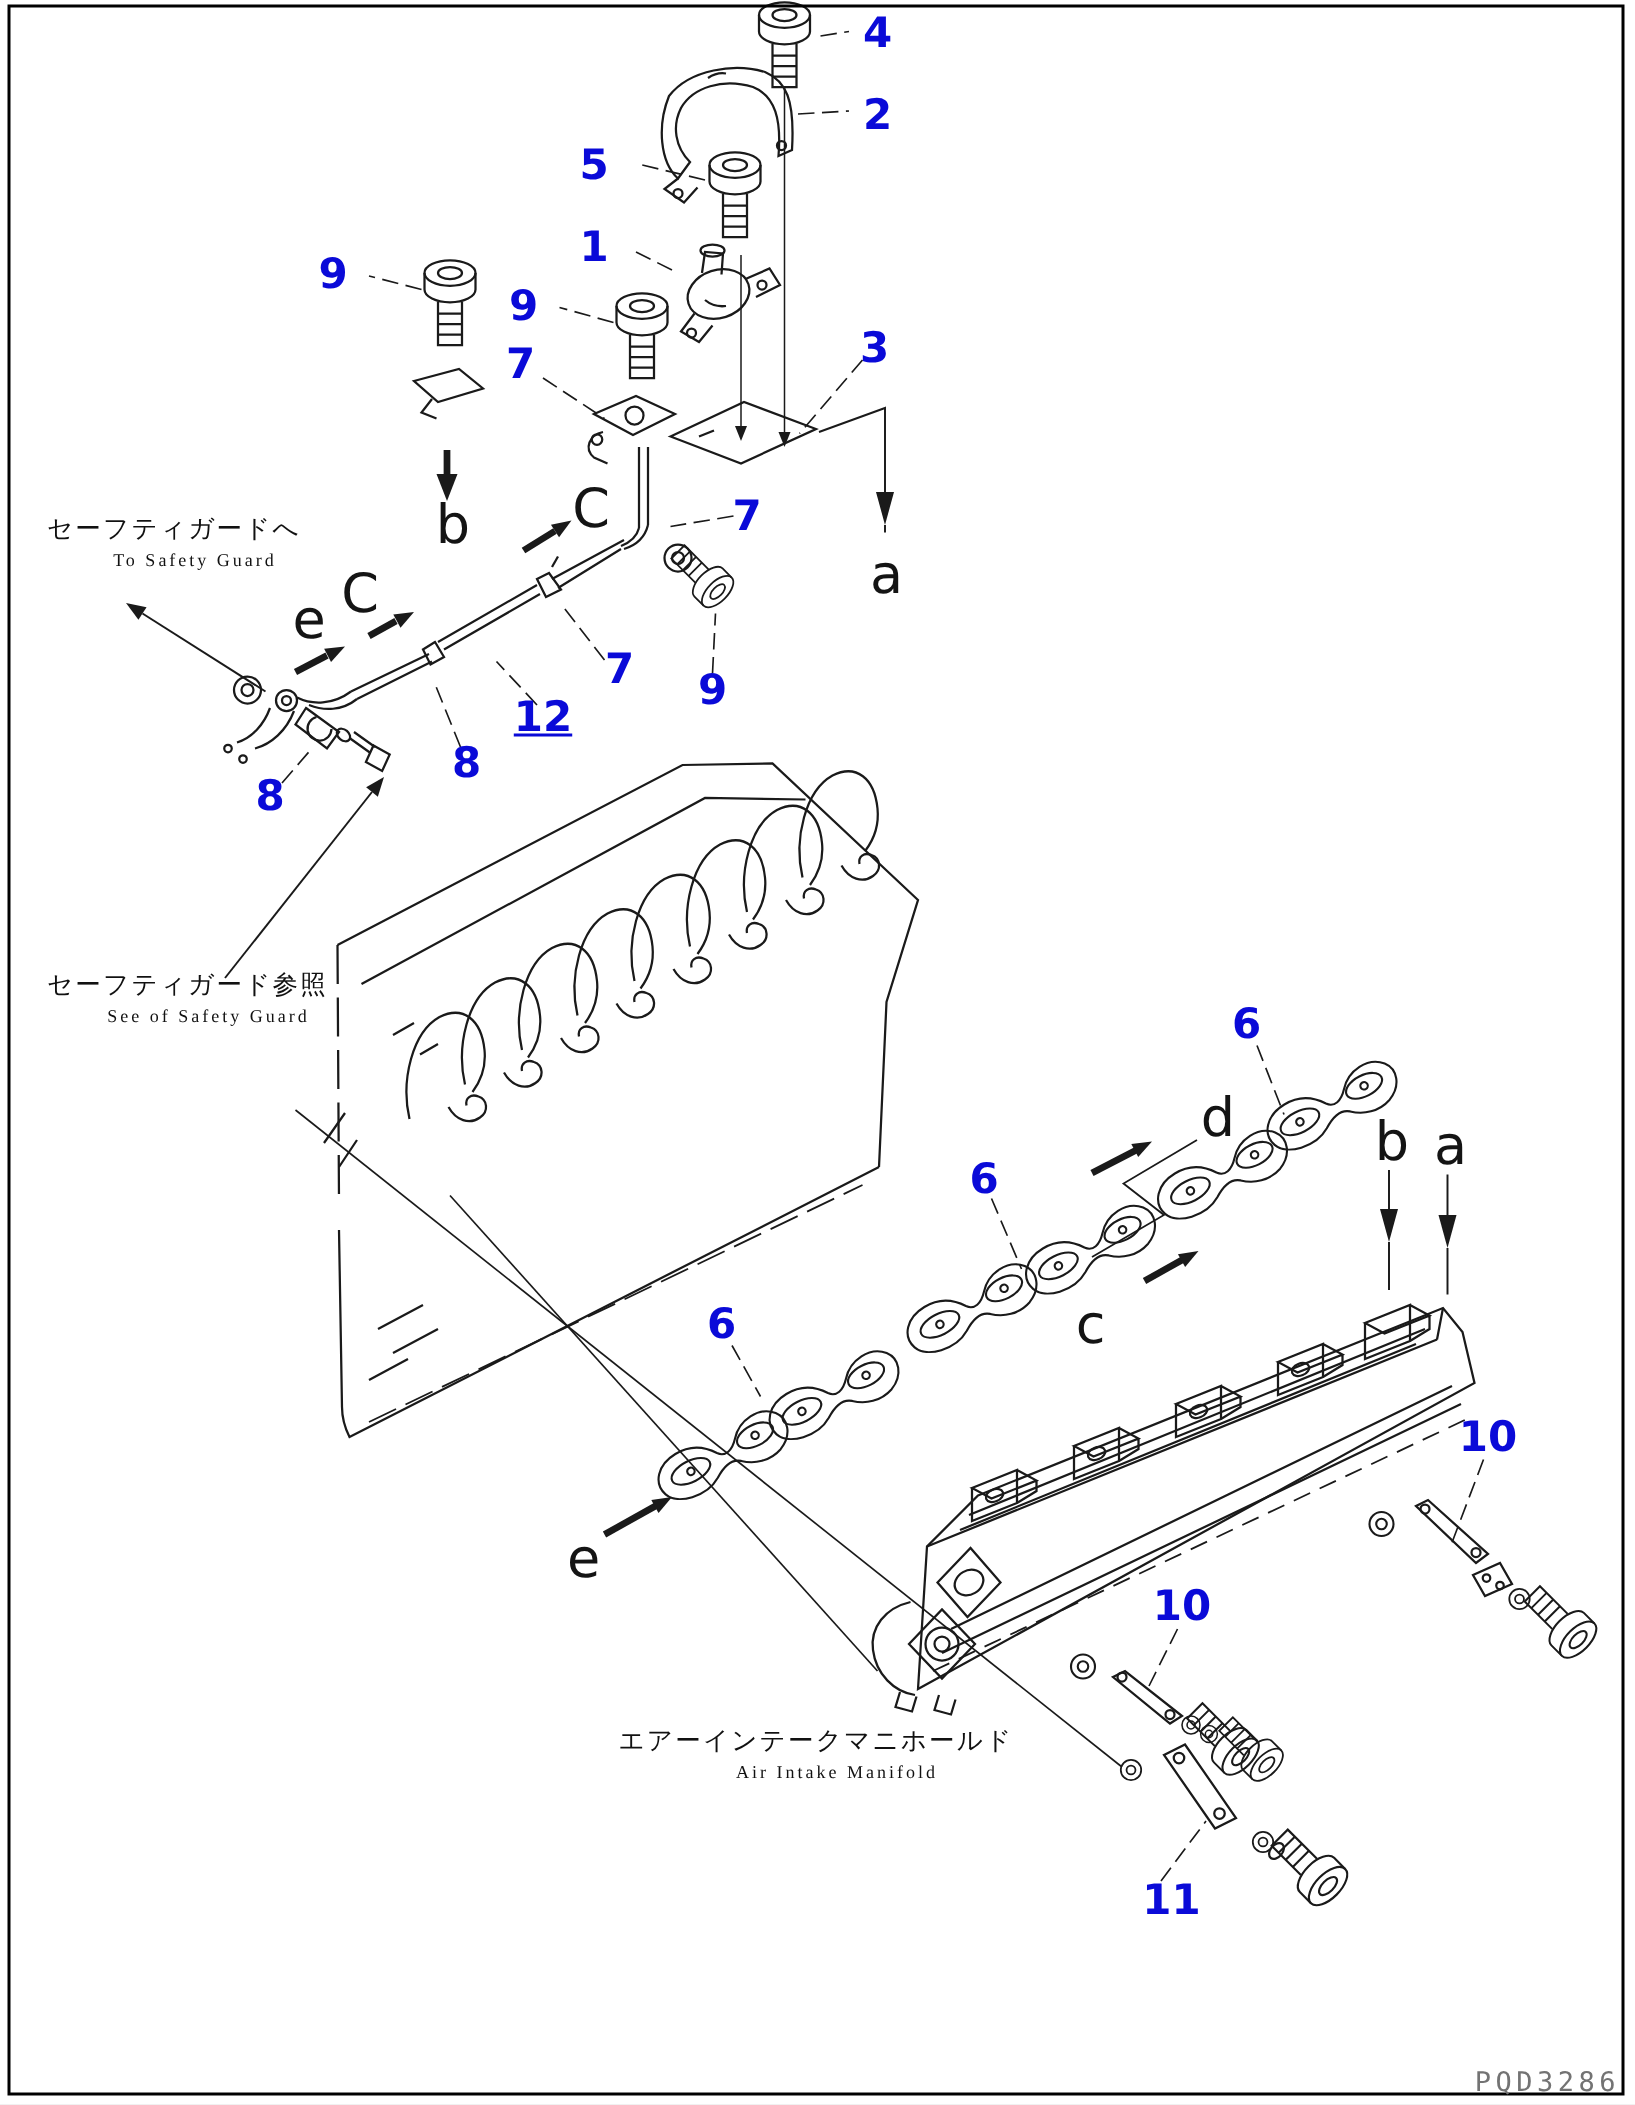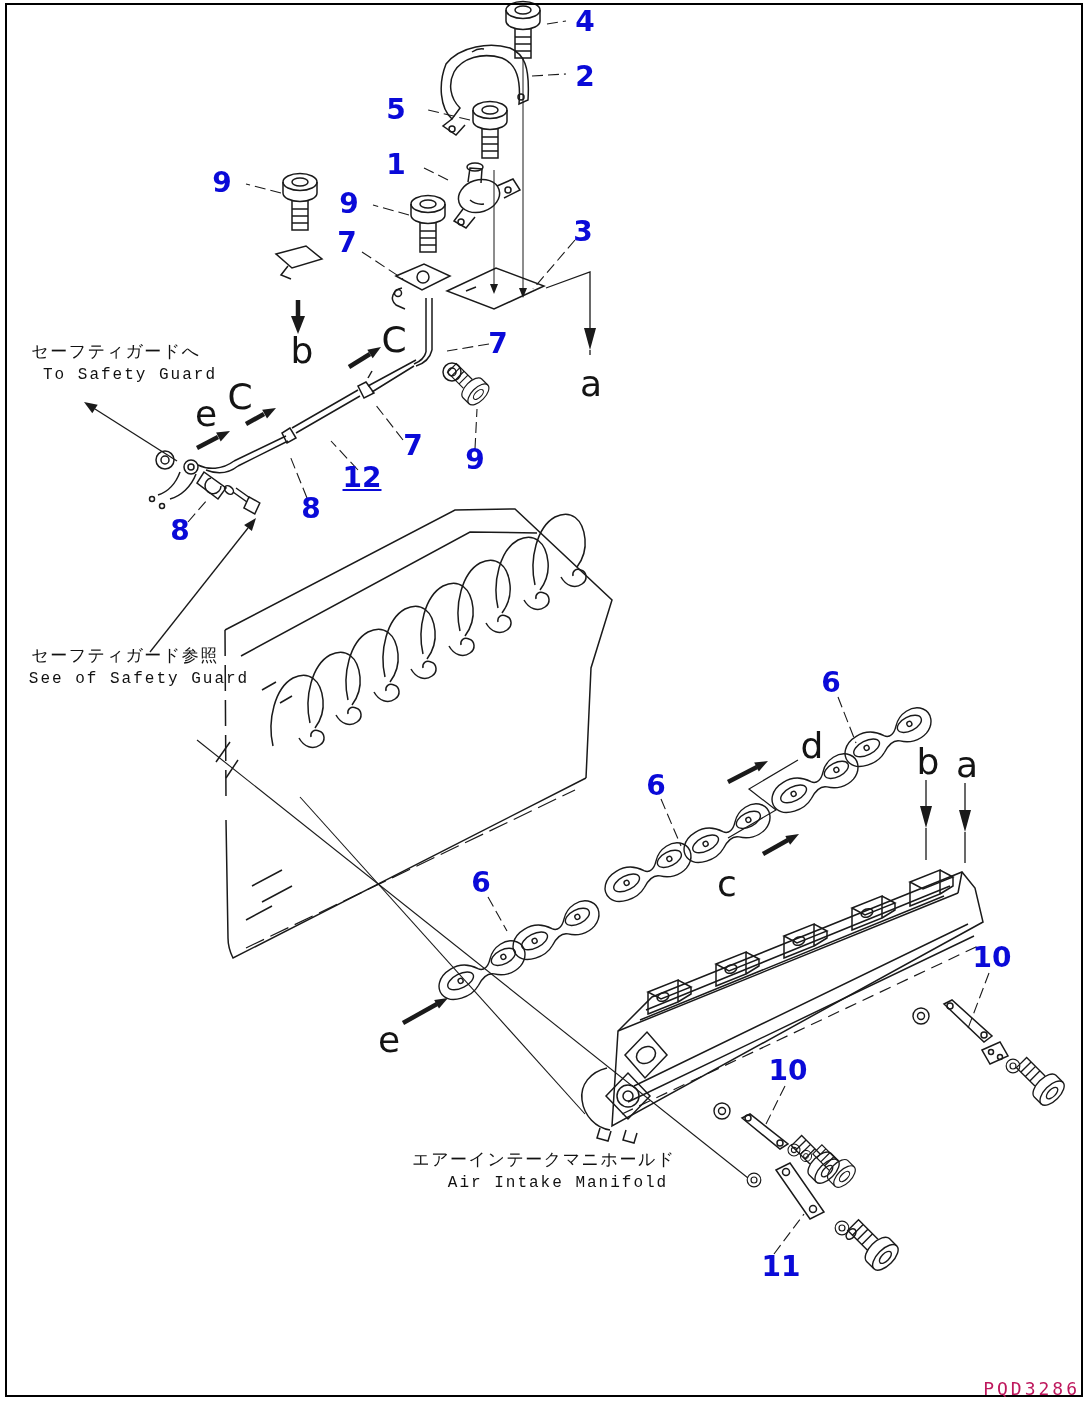--- a/index.html
+++ b/index.html
@@ -8,24 +8,24 @@
   .frame{position:absolute;left:5px;top:3px;width:1078px;height:1394px;
          border:2px solid #000;box-sizing:border-box;pointer-events:none;}
   svg.art{position:absolute;left:0;top:0;}
   .callout{position:absolute;transform:translate(-50%,-50%);
            font-family:"DejaVu Sans",sans-serif;font-weight:bold;font-size:28px;
            color:var(--callout,#0a0ad8);line-height:1;white-space:nowrap;}
   .vletter{position:absolute;transform:translate(-50%,-50%);
            font-family:"DejaVu Sans",sans-serif;font-weight:400;font-size:36px;
            color:#141414;line-height:1;white-space:nowrap;}
   .biltext{position:absolute;color:#111;text-align:center;line-height:1.35;}
-  .biltext .jp{font-family:Liberation Mono, monospace;font-size:17px;letter-spacing:1.5px;white-space:nowrap;}
-  .biltext .en{font-family:Liberation Mono, monospace;font-size:16px;letter-spacing:2px;white-space:nowrap;margin-left:28px;}
+  .biltext .jp{font-family:Liberation Sans, sans-serif;font-size:17px;letter-spacing:1.5px;white-space:nowrap;}
+  .biltext .en{font-family:Liberation Serif, serif;font-size:12px;letter-spacing:2px;white-space:nowrap;margin-left:28px;}
   .code{position:absolute;right:10px;bottom:4px;font-family:"DejaVu Sans Mono",monospace;
-        font-size:18px;letter-spacing:3px;color:#be185d;}
+        font-size:18px;letter-spacing:3px;color:#737373;}
   .lbl-to-safety{left:10px;top:342px;width:212px;}
   .lbl-see-safety{left:0px;top:646px;width:250px;}
   .lbl-air-manifold{left:406px;top:1150px;width:276px;}
 </style>
 </head>
 <body>
 
 <div class="page">
 
   <svg class="art" width="1090" height="1403" viewBox="0 0 1090 1403">

